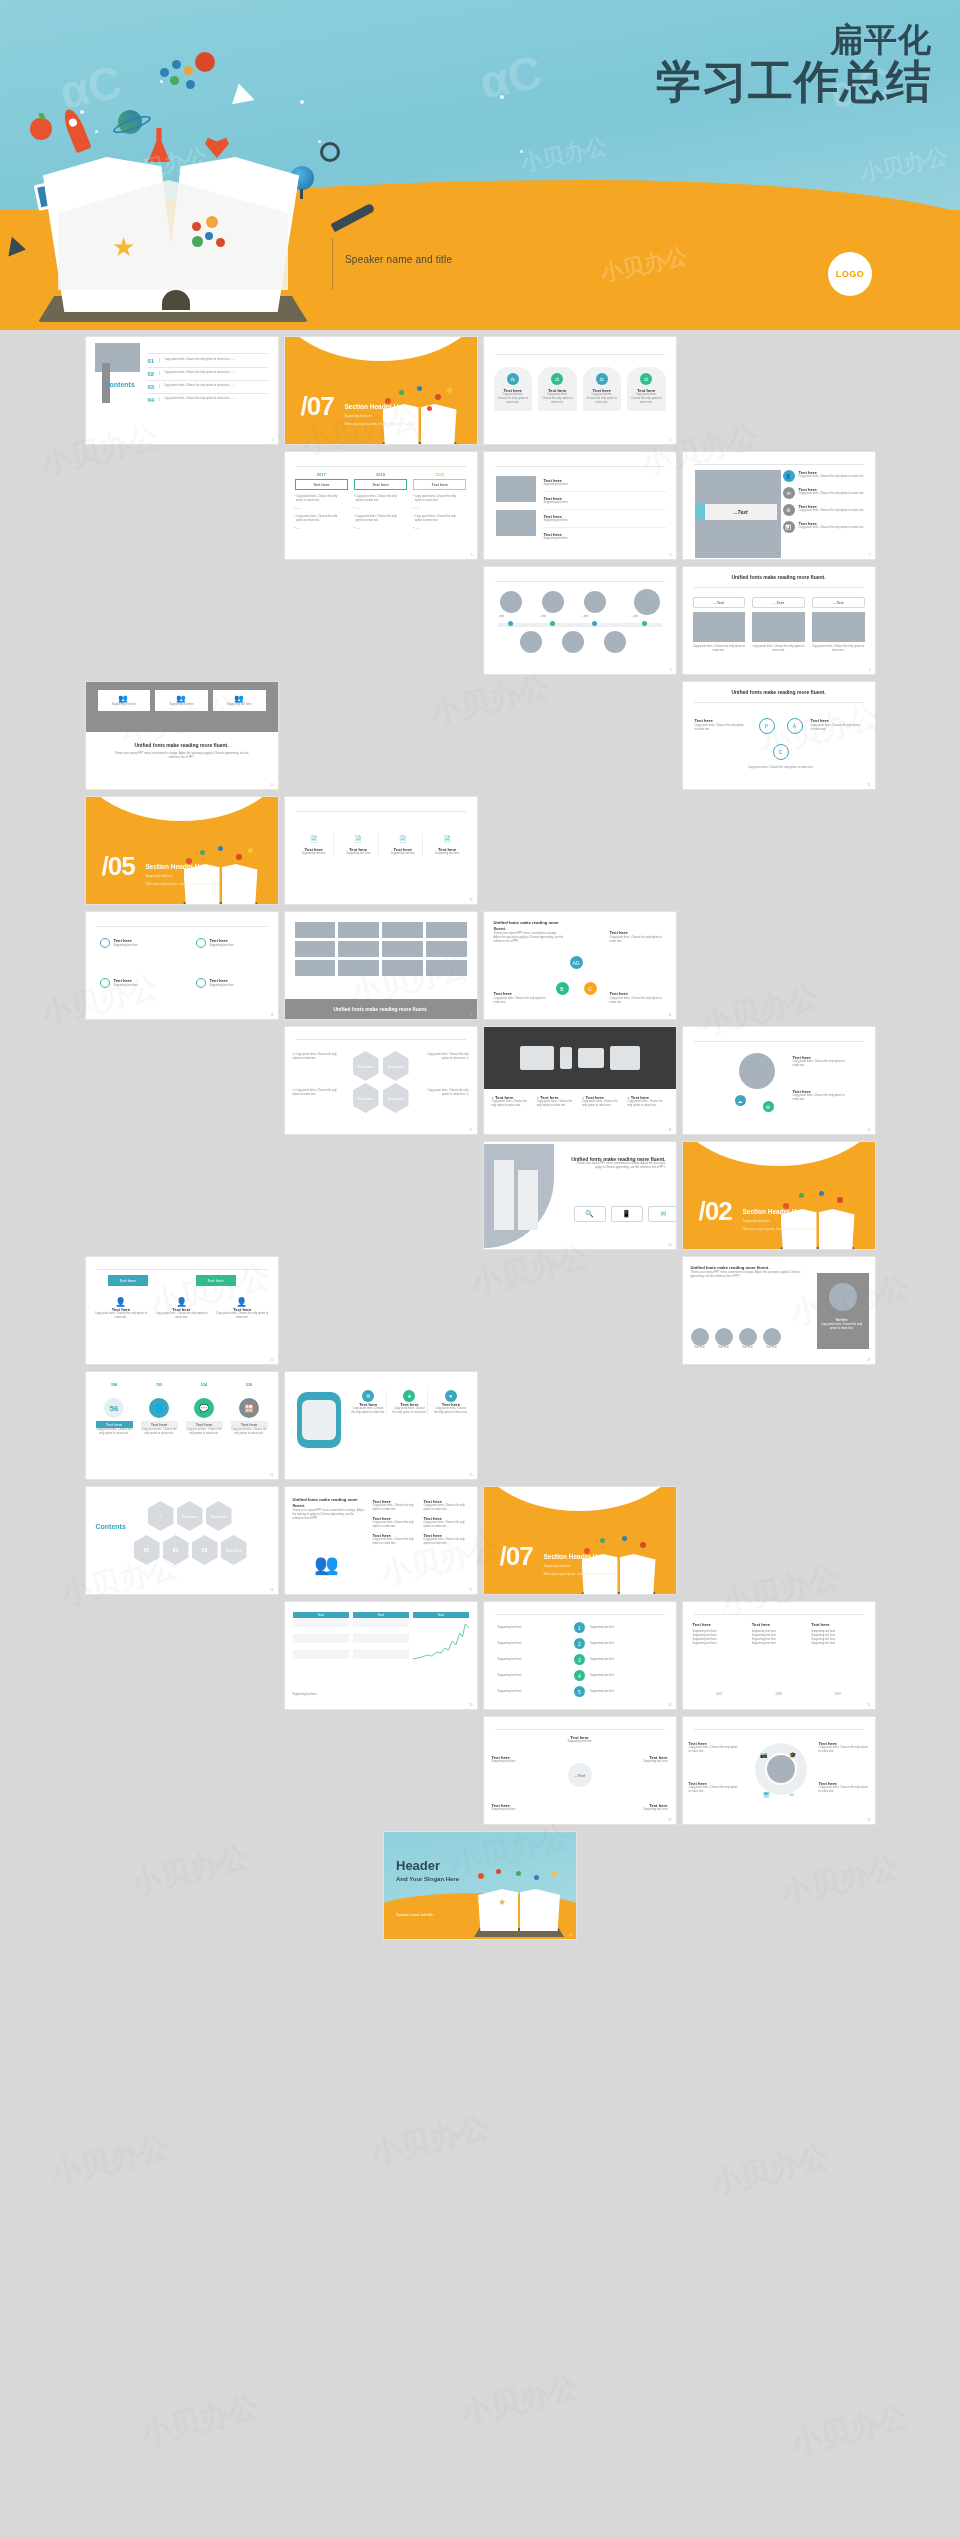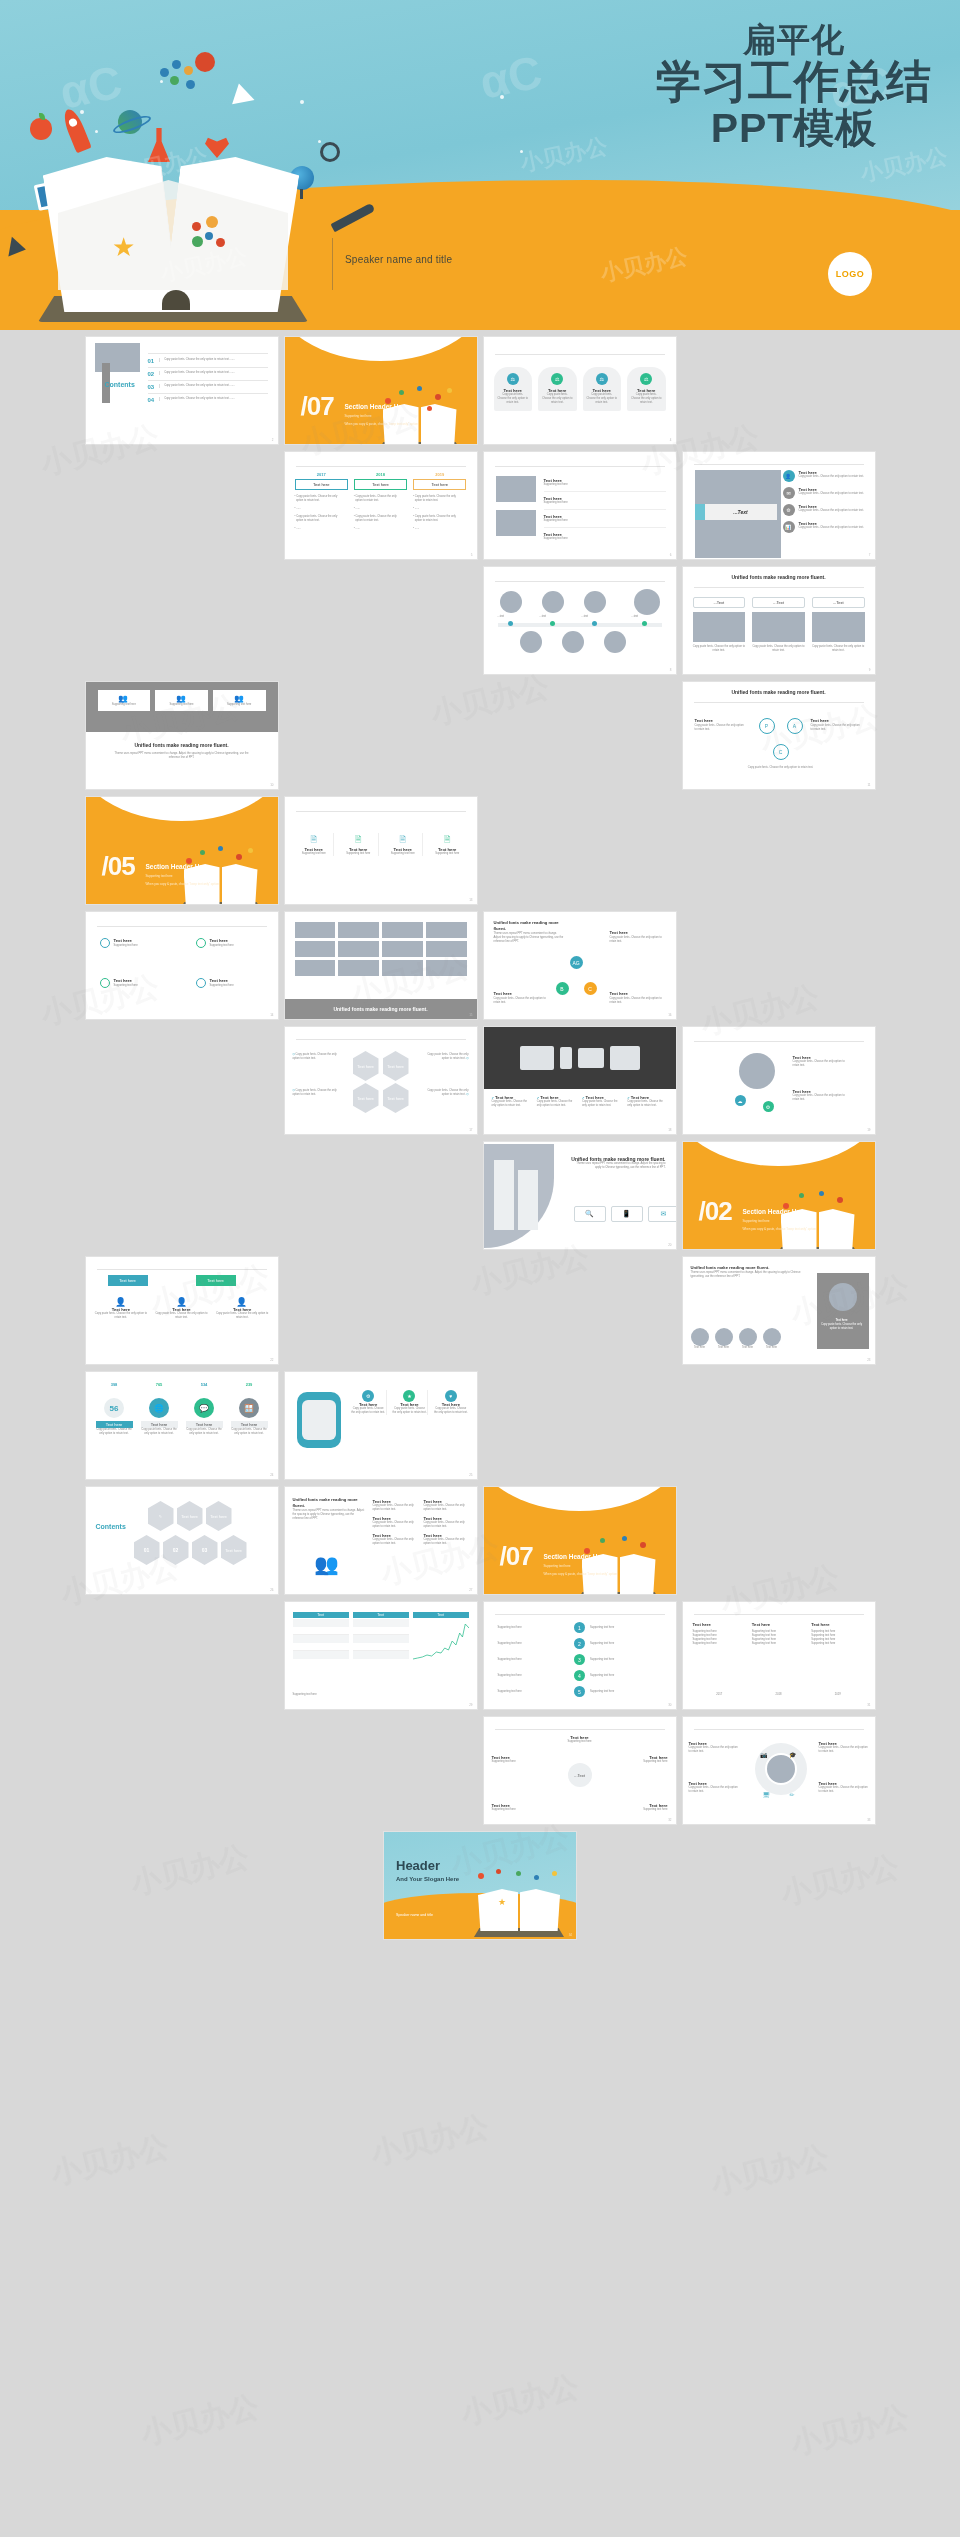--- a/index.html
+++ b/index.html
@@ -21,21 +21,21 @@
   .hero-wave {
     position:absolute; left:-5%; bottom:0; width:110%; height:150px;
     background:#f5a623;
     border-radius:60% 40% 0 0 / 80px 60px 0 0;
   }
   .hero-wave2 {
     position:absolute; left:-5%; bottom:0; width:110%; height:120px;
     background:#f5a623;
   }
   .hero-title {
-    position:absolute; right:28px; top:22px; text-align:center; z-index:9;
+    position:absolute; right:28px; top:22px; text-align:right; z-index:9;
     color:#2d4a55; font-weight:bold; line-height:1.08;
     text-shadow:0 1px 0 rgba(255,255,255,.15);
   }
   .hero-title .l1 { font-size:33px; letter-spacing:1px; }
   .hero-title .l2 { font-size:45px; letter-spacing:1px; }
   .hero-title .l3 { font-size:41px; letter-spacing:1px; }
 
   .hero-speaker {
     position:absolute; left:345px; top:254px; z-index:9;
     font-size:10px; color:#4a4a3c; letter-spacing:.2px;
@@ -251,21 +251,20 @@
       </div>
     </div>
 
     <div class="hero-speaker-rule"></div>
     <div class="hero-speaker">Speaker name and title</div>
     <div class="hero-logo">LOGO</div>
 
     <div class="hero-title">
       <div class="l1">扁平化</div>
       <div class="l2">学习工作总结</div>
-      <div class="l3">PPT模板</div>
     </div>
 
     <div class="wm" style="left:60px;top:60px;">αC</div>
     <div class="wm" style="left:480px;top:50px;">αC</div>
     <div class="wm" style="left:830px;top:60px;">αC</div>
     <div class="wm" style="left:120px;top:150px;font-size:22px;">小贝办公</div>
     <div class="wm" style="left:520px;top:140px;font-size:22px;">小贝办公</div>
     <div class="wm" style="left:860px;top:150px;font-size:22px;">小贝办公</div>
     <div class="wm" style="left:160px;top:250px;font-size:22px;color:rgba(255,255,255,.22)">小贝办公</div>
     <div class="wm" style="left:600px;top:250px;font-size:22px;color:rgba(255,255,255,.22)">小贝办公</div>

